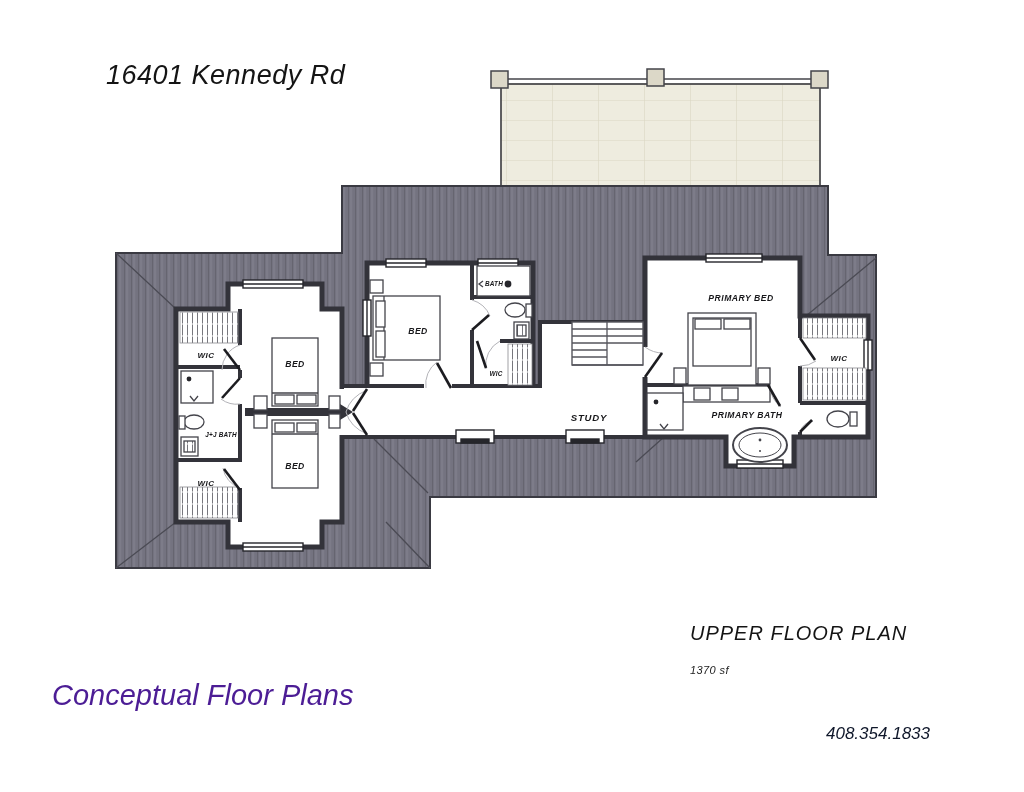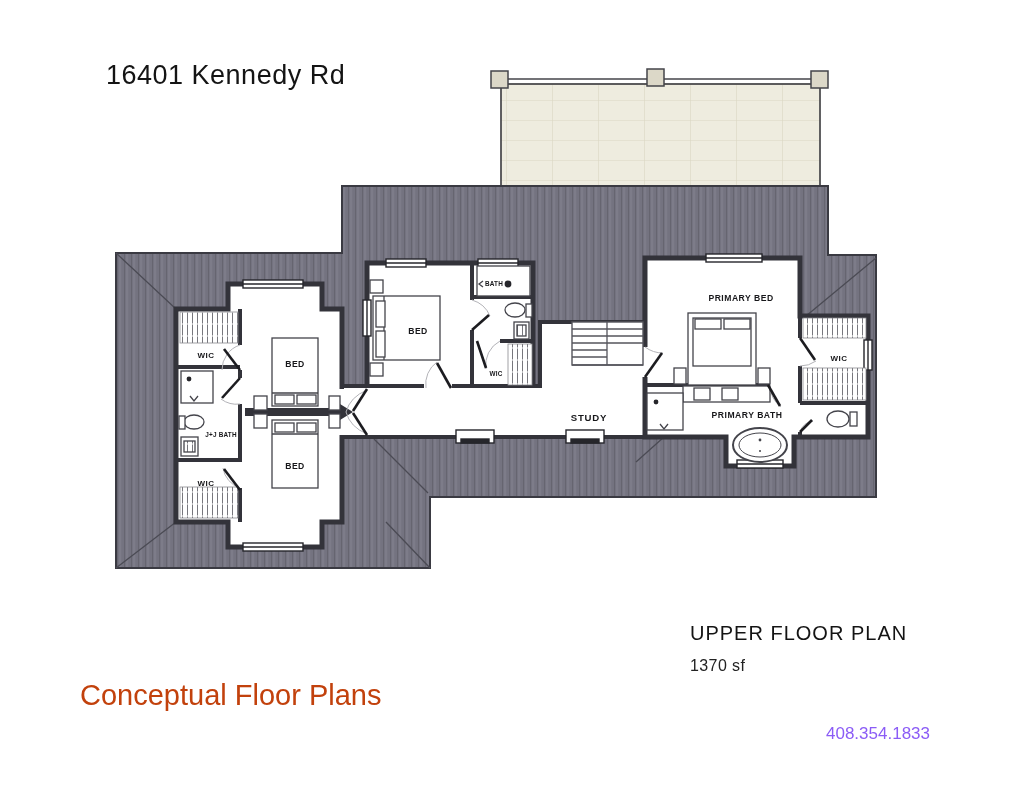--- a/index.html
+++ b/index.html
@@ -1,25 +1,25 @@
 <!DOCTYPE html>
 <html><head>
 <meta charset="utf-8">
 <style>
   html,body{margin:0;padding:0;background:#ffffff;}
   .page{position:relative;width:1024px;height:792px;background:#ffffff;overflow:hidden;
-        font-family:"Liberation Sans", sans-serif;color:#161616;}
+        font-family:"Liberation Sans", sans-serif;color:#161616;font-style:italic;}
   .plan-svg{position:absolute;left:0;top:0;width:1024px;height:792px;}
   .address{position:absolute;left:106px;top:60px;font-size:27px;letter-spacing:.5px;color:#141414;}
   .plan-caption{position:absolute;left:690px;top:602px;}
   .plan-caption .pname{font-size:20px;letter-spacing:1px;color:#141414;margin-top:20px;}
-  .plan-caption .parea{font-size:16px;margin-top:12px;letter-spacing:.4px;color:#222;}
-  .footer-left{position:absolute;left:52px;top:679px;font-size:29px;color:#c2410c;margin-left:28px;}
+  .plan-caption .parea{font-size:11px;margin-top:19px;letter-spacing:.4px;color:#222;}
+  .footer-left{position:absolute;left:52px;top:679px;font-size:29px;color:#4c1d95;}
   .footer-brand{position:absolute;left:472px;top:679px;font-size:29px;color:#131313;}
-  .phone{position:absolute;left:690px;top:724px;width:240px;text-align:right;font-size:17px;color:#8b5cf6;}
+  .phone{position:absolute;left:690px;top:724px;width:240px;text-align:right;font-size:17px;color:#0f172a;}
   svg text{font-family:"Liberation Sans", sans-serif;fill:#17171a;}
   .rlbl{font-size:8px;font-weight:bold;letter-spacing:.4px;text-anchor:middle;}
   .rlbl-sm{font-size:6.4px;font-weight:bold;letter-spacing:.2px;text-anchor:middle;}
   .rlbl-md{font-size:8.6px;font-weight:bold;letter-spacing:.5px;text-anchor:middle;}
   .rlbl-lg{font-size:9.6px;font-weight:bold;letter-spacing:.8px;text-anchor:middle;}
 </style>
 </head>
 <body>
 
 <div class="page">

